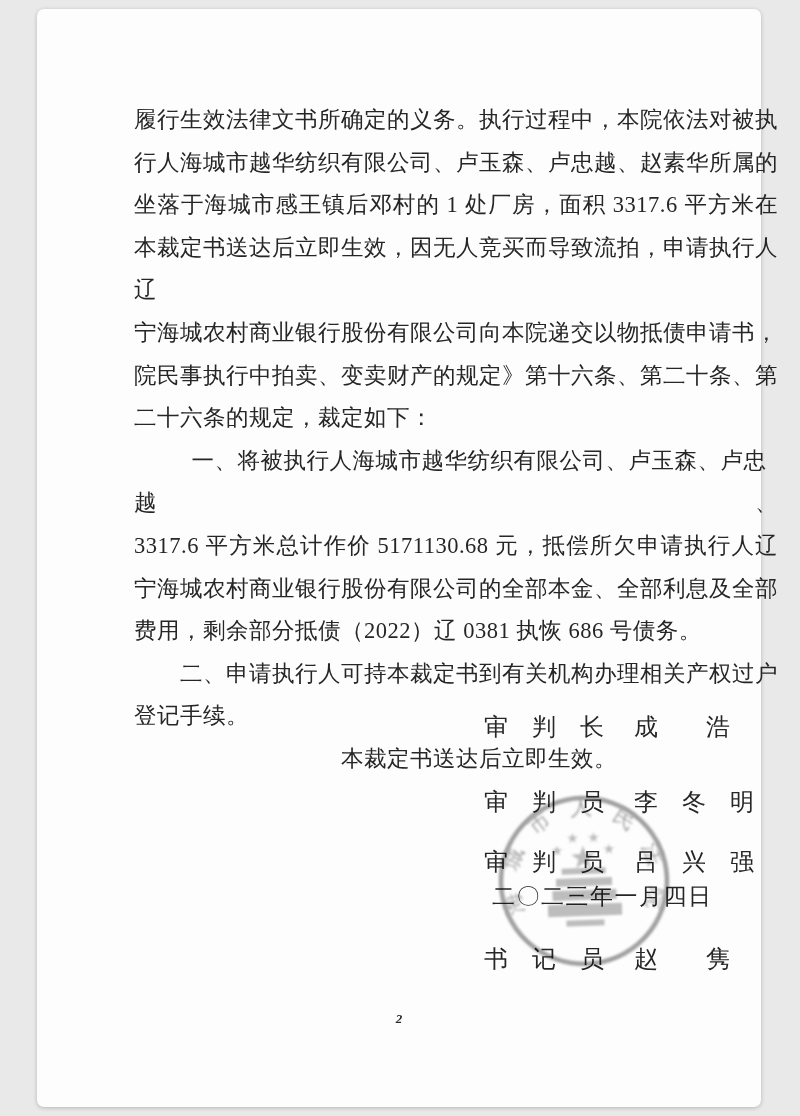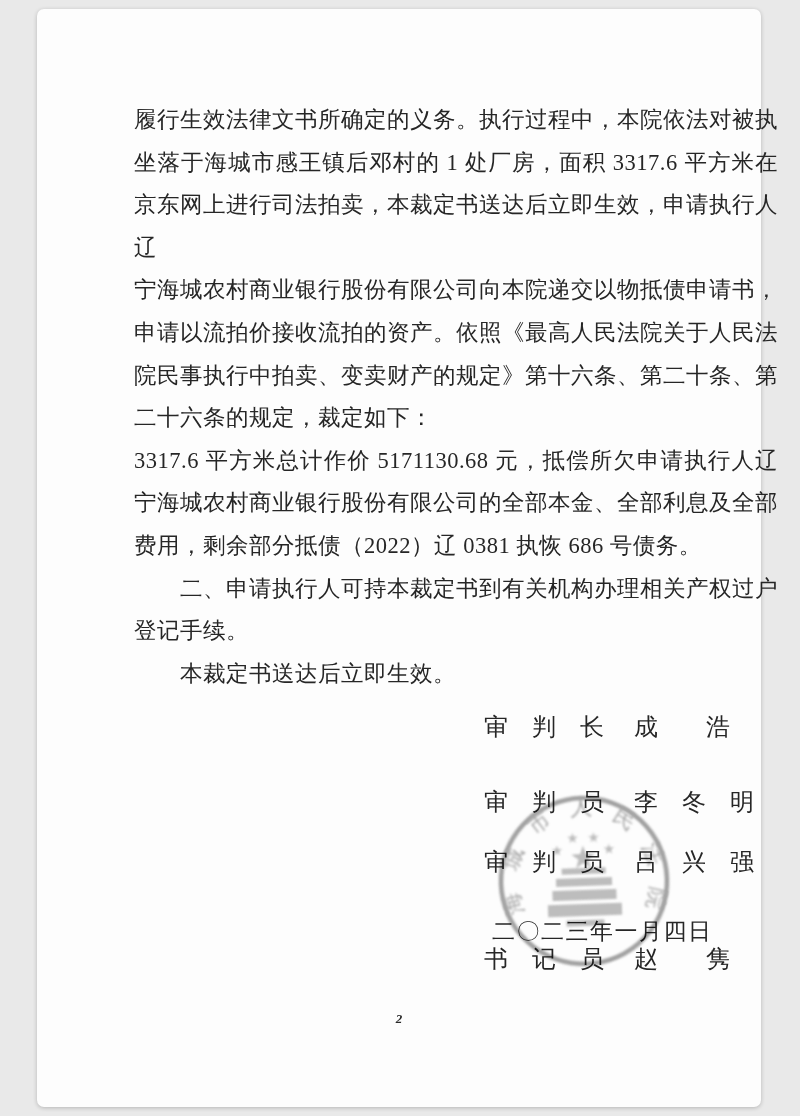--- a/index.html
+++ b/index.html
@@ -19,31 +19,31 @@
   }
   .body-text {
     position: absolute; left: 97px; top: 90px; width: 644px;
     color: #262626;
     font-size: 22.5px;
     line-height: 42.6px;
     letter-spacing: 0.5px;
   }
   .line { min-height: 42.6px; }
   .jl { text-align: justify; text-align-last: justify; }
-  .ind { text-indent: 46px; }
+  .ind { text-indent: 46px; text-align: center; }
 
   .sig-row {
     position: absolute; left: 447px;
     font-size: 24px; color: #262626; white-space: nowrap;
   }
   .sig-row .sig-name { margin-left: 30px; }
   .sig-judge-1 { top: 702px; }
   .sig-judge-2 { top: 777px; text-align: right; }
   .sig-judge-3 { top: 837px; }
-  .sig-date   { top: 907px; left: 455px; font-size: 23px; letter-spacing: 1.5px; text-align: center; }
+  .sig-date   { top: 872px; left: 455px; font-size: 23px; letter-spacing: 1.5px; text-align: center; }
   .sig-clerk  { top: 934px; font-family: Liberation Serif, serif; }
 
   .page-number {
     position: absolute; left: 0; top: 1002px; width: 100%;
     text-align: center;
     font-size: 13px; font-style: italic; font-weight: bold;
     color: #2a2a2a;
   }
 
   .seal {
@@ -55,26 +55,27 @@
     transform: rotate(-2deg);
   }
 </style>
 </head>
 <body>
 
 <div class="page">
 
   <div class="body-text">
     <div class="line jl">履行生效法律文书所确定的义务。执行过程中，本院依法对被执</div>
+    <div class="line jl">行人海城市越华纺织有限公司、卢玉森、卢忠越、赵素华所属的</div>
     <div class="line jl">坐落于海城市感王镇后邓村的 1 处厂房，面积 3317.6 平方米在</div>
-    <div class="line jl">京东网上进行司法拍卖，本裁定书送达后立即生效，申请执行人辽</div>
+    <div class="line jl">本裁定书送达后立即生效，因无人竞买而导致流拍，申请执行人辽</div>
     <div class="line jl">宁海城农村商业银行股份有限公司向本院递交以物抵债申请书，</div>
-    <div class="line jl">申请以流拍价接收流拍的资产。依照《最高人民法院关于人民法</div>
     <div class="line jl">院民事执行中拍卖、变卖财产的规定》第十六条、第二十条、第</div>
     <div class="line">二十六条的规定，裁定如下：</div>
+    <div class="line jl ind">一、将被执行人海城市越华纺织有限公司、卢玉森、卢忠越、</div>
     <div class="line jl">3317.6 平方米总计作价 5171130.68 元，抵偿所欠申请执行人辽</div>
     <div class="line jl">宁海城农村商业银行股份有限公司的全部本金、全部利息及全部</div>
     <div class="line">费用，剩余部分抵债（2022）辽 0381 执恢 686 号债务。</div>
     <div class="line jl ind">二、申请执行人可持本裁定书到有关机构办理相关产权过户</div>
     <div class="line">登记手续。</div>
     <div class="line ind">本裁定书送达后立即生效。</div>
   </div>
 
   <div class="sig-row sig-judge-1">
     <span>审　判　长</span><span class="sig-name">成　　浩</span>

